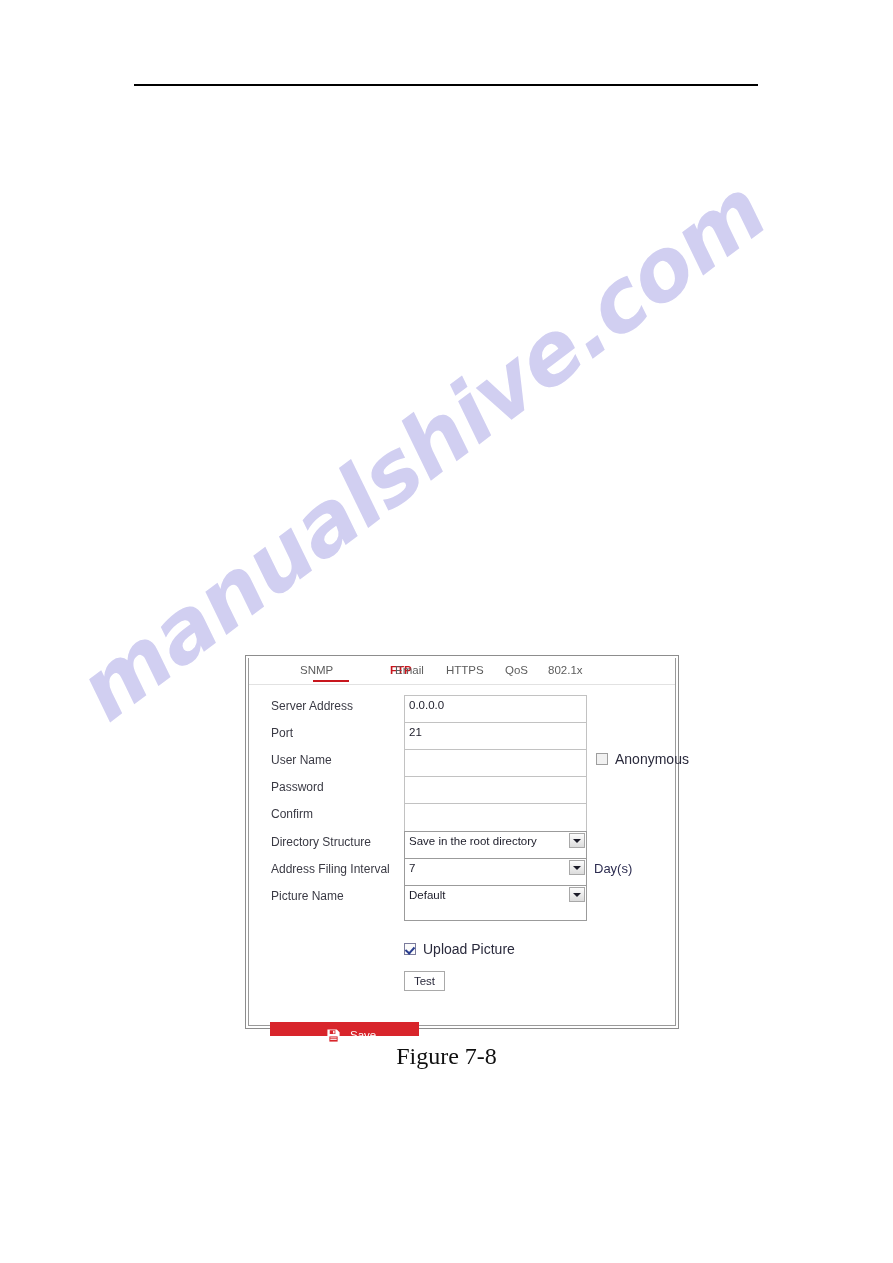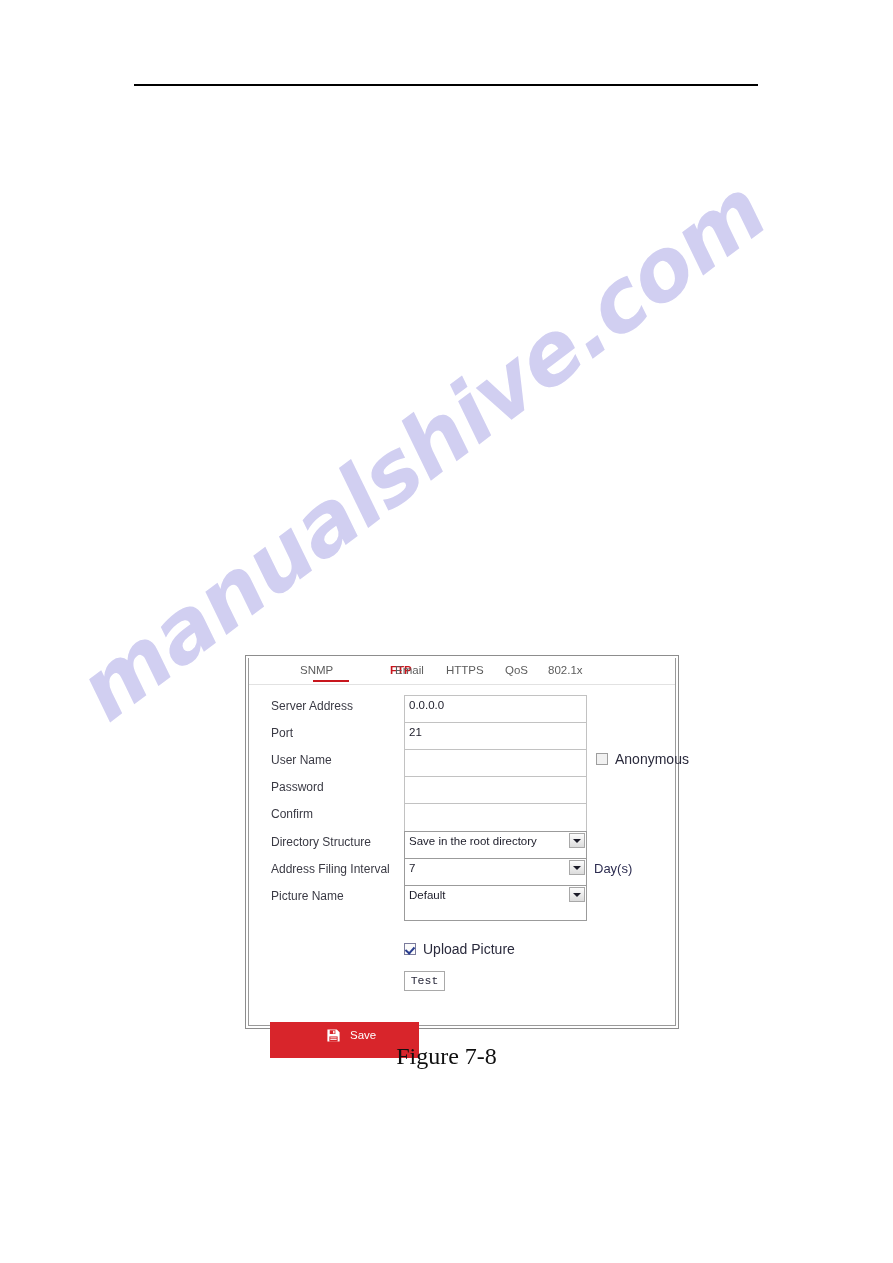--- a/index.html
+++ b/index.html
@@ -230,28 +230,27 @@
     top: 286px;
     width: 41px;
     height: 20px;
     border: 1px solid #a9a9a9;
     background: #ffffff;
     box-sizing: border-box;
     font-size: 11.5px;
     color: #2a2a3c;
     text-align: center;
     line-height: 18px;
-    font-family: Liberation Mono, monospace;
   }
   .save-button {
     position: absolute;
     left: 24px;
     top: 337px;
     width: 149px;
-    height: 36px;
+    height: 14px;
     background: #d8252b;
     border: none;
     box-sizing: border-box;
   }
   .save-icon {
     position: absolute;
     left: 56px;
     top: 6px;
     width: 15px;
     height: 15px;

